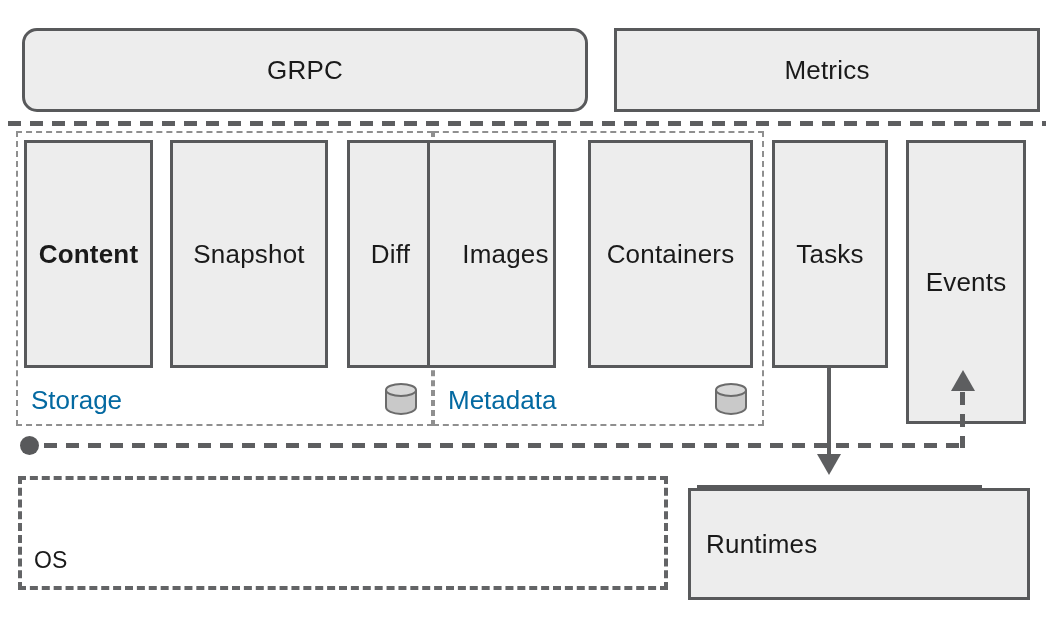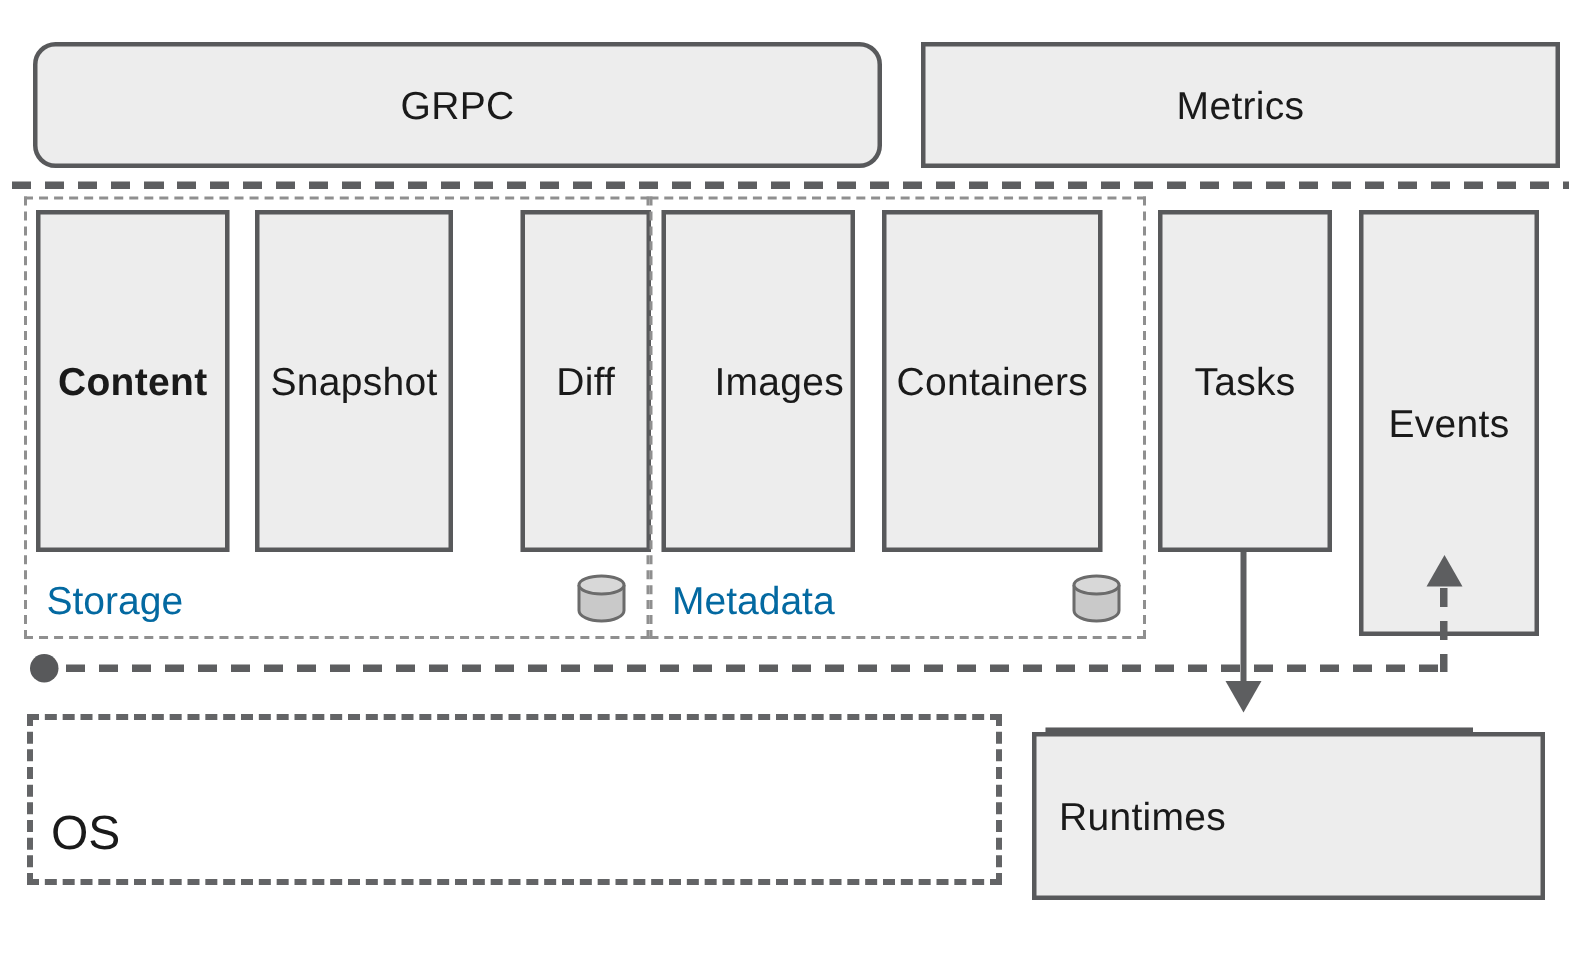--- a/index.html
+++ b/index.html
@@ -62,21 +62,21 @@
     background:#58595b;
   }
   .db-icon{position:absolute;width:38px;height:34px;}
   .os-box{
     position:absolute;
     box-sizing:border-box;
     border:4px dashed #636466;
     background:#ffffff;
   }
   .os-label{
-    position:absolute;left:12px;bottom:12px;font-size:32px;
+    position:absolute;left:12px;bottom:12px;font-size:23px;
   }
   .runtimes-main{
     justify-content:flex-start;
     padding-left:15px;
   }
   .runtimes-shadow{
     position:absolute;
     box-sizing:border-box;
     background:#ededed;
     border:3px solid #58595b;
@@ -95,38 +95,38 @@
   </div>
 
   <div class="dashed-h" style="left:8px;top:121px;width:1038px;"></div>
 
   <div class="group" style="left:16px;top:131px;width:417px;height:295px;">
     <span class="group-label">Storage</span>
   </div>
   <div class="box" style="left:24px;top:140px;width:129px;height:228px;font-weight:bold;">
     <span>Content</span>
   </div>
-  <div class="box" style="left:170px;top:140px;width:132px;height:228px;">
+  <div class="box" style="left:170px;top:140px;width:158px;height:228px;">
     <span>Snapshot</span>
   </div>
   <div class="box" style="left:347px;top:140px;width:87px;height:228px;">
     <span>Diff</span>
   </div>
   <svg class="db-icon" style="left:382px;top:382px;" viewBox="0 0 38 34">
     <path d="M4 8 v17 a15 7 0 0 0 30 0 v-17" fill="#c9c9c9" stroke="#6b6b6b" stroke-width="2"></path>
     <ellipse cx="19" cy="8" rx="15" ry="6" fill="#d8d8d8" stroke="#6b6b6b" stroke-width="2"></ellipse>
   </svg>
 
   <div class="group" style="left:433px;top:131px;width:331px;height:295px;">
     <span class="group-label">Metadata</span>
   </div>
-  <div class="box" style="left:441px;top:140px;width:129px;height:228px;padding-left:28px;">
+  <div class="box" style="left:427px;top:140px;width:129px;height:228px;padding-left:28px;">
     <span>Images</span>
   </div>
-  <div class="box" style="left:588px;top:140px;width:147px;height:228px;">
+  <div class="box" style="left:588px;top:140px;width:165px;height:228px;">
     <span>Containers</span>
   </div>
   <svg class="db-icon" style="left:712px;top:382px;" viewBox="0 0 38 34">
     <path d="M4 8 v17 a15 7 0 0 0 30 0 v-17" fill="#c9c9c9" stroke="#6b6b6b" stroke-width="2"></path>
     <ellipse cx="19" cy="8" rx="15" ry="6" fill="#d8d8d8" stroke="#6b6b6b" stroke-width="2"></ellipse>
   </svg>
 
   <div class="box" style="left:772px;top:140px;width:116px;height:228px;">
     <span>Tasks</span>
   </div>

